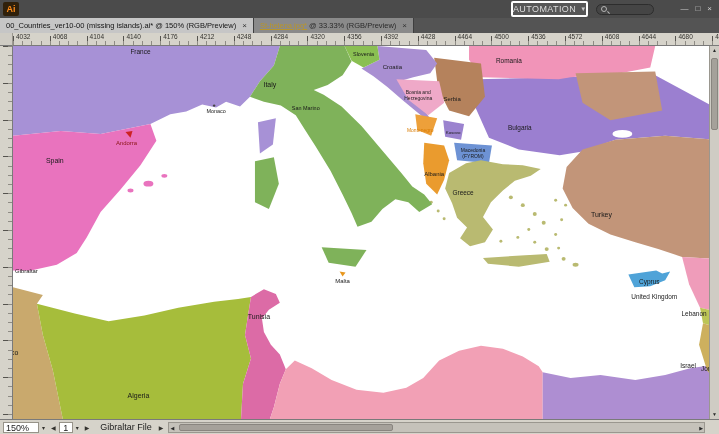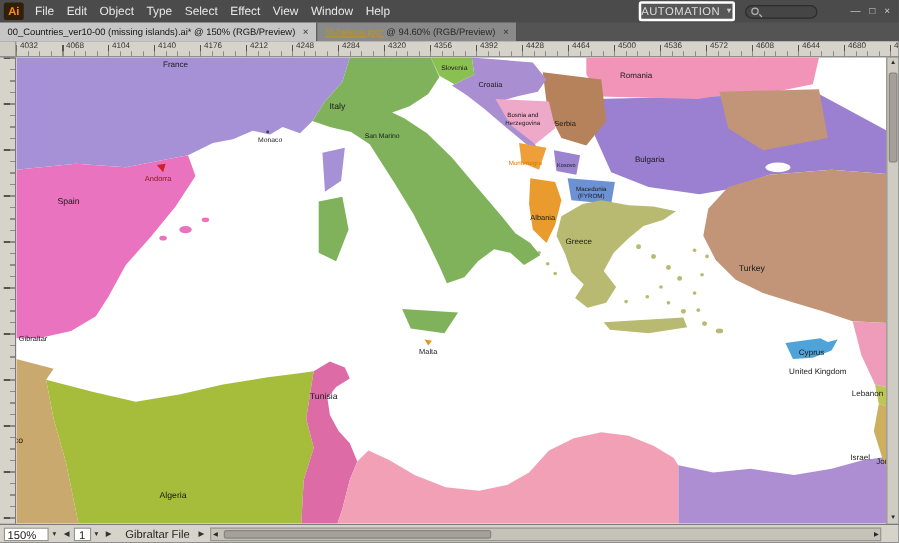--- a/index.html
+++ b/index.html
@@ -79,31 +79,20 @@
   .hthumb { position:absolute; top:1px; left:4px; width:40%; height:7px; background:#a5a19a; border:1px solid #89857f; border-radius:2px; }
   .hs-btn { position:absolute; top:0; font-size:5px; line-height:10px; color:#2a2a2a; }
   .hs-btn.left{left:1px;} .hs-btn.right{right:1px;}
   .corner-grip { width:12px; height:100%; }
 </style>
 </head>
 <body>
 
 <div class="titlebar">
   <div class="app-badge">Ai</div>
-  <nav class="menu-bar">
-      <span class="menu-item">File</span>
-      <span class="menu-item">Edit</span>
-      <span class="menu-item">Object</span>
-      <span class="menu-item">Type</span>
-      <span class="menu-item">Select</span>
-      <span class="menu-item">Effect</span>
-      <span class="menu-item">View</span>
-      <span class="menu-item">Window</span>
-      <span class="menu-item">Help</span>
-    </nav>
   <div class="tb-right">
     <div class="workspace-btn">
       <span>AUTOMATION</span>
       <span class="caret">▼</span>
     </div>
     <div class="search-pill">
       <span class="mag"></span>
     </div>
     <div class="win-controls">
       <span>—</span>
@@ -112,21 +101,21 @@
     </div>
   </div>
 </div>
 
 <div class="tabbar">
   <div class="tab active">
     <span><span class="fname">00_Countries_ver10-00 (missing islands).ai*</span><span> @ 150% (RGB/Preview)</span></span>
     <span class="tab-close">×</span>
   </div>
   <div class="tab inactive">
-    <span><span class="fname">St-helena.jpg*</span><span> @ 94.60% (RGB/Preview)</span></span>
+    <span><span class="fname">St-helena.jpg*</span><span> @ 33.33% (RGB/Preview)</span></span>
     <span class="tab-close">×</span>
   </div>
 </div>
 
 <div class="ruler-row">
   <div class="ruler-corner"></div>
   <div class="ruler-top">
       <span class="tick-label" style="left: 3px;">4032</span>
       <span class="tick-label" style="left: 39.8px;">4068</span>
       <span class="tick-label" style="left: 76.6px;">4104</span>

